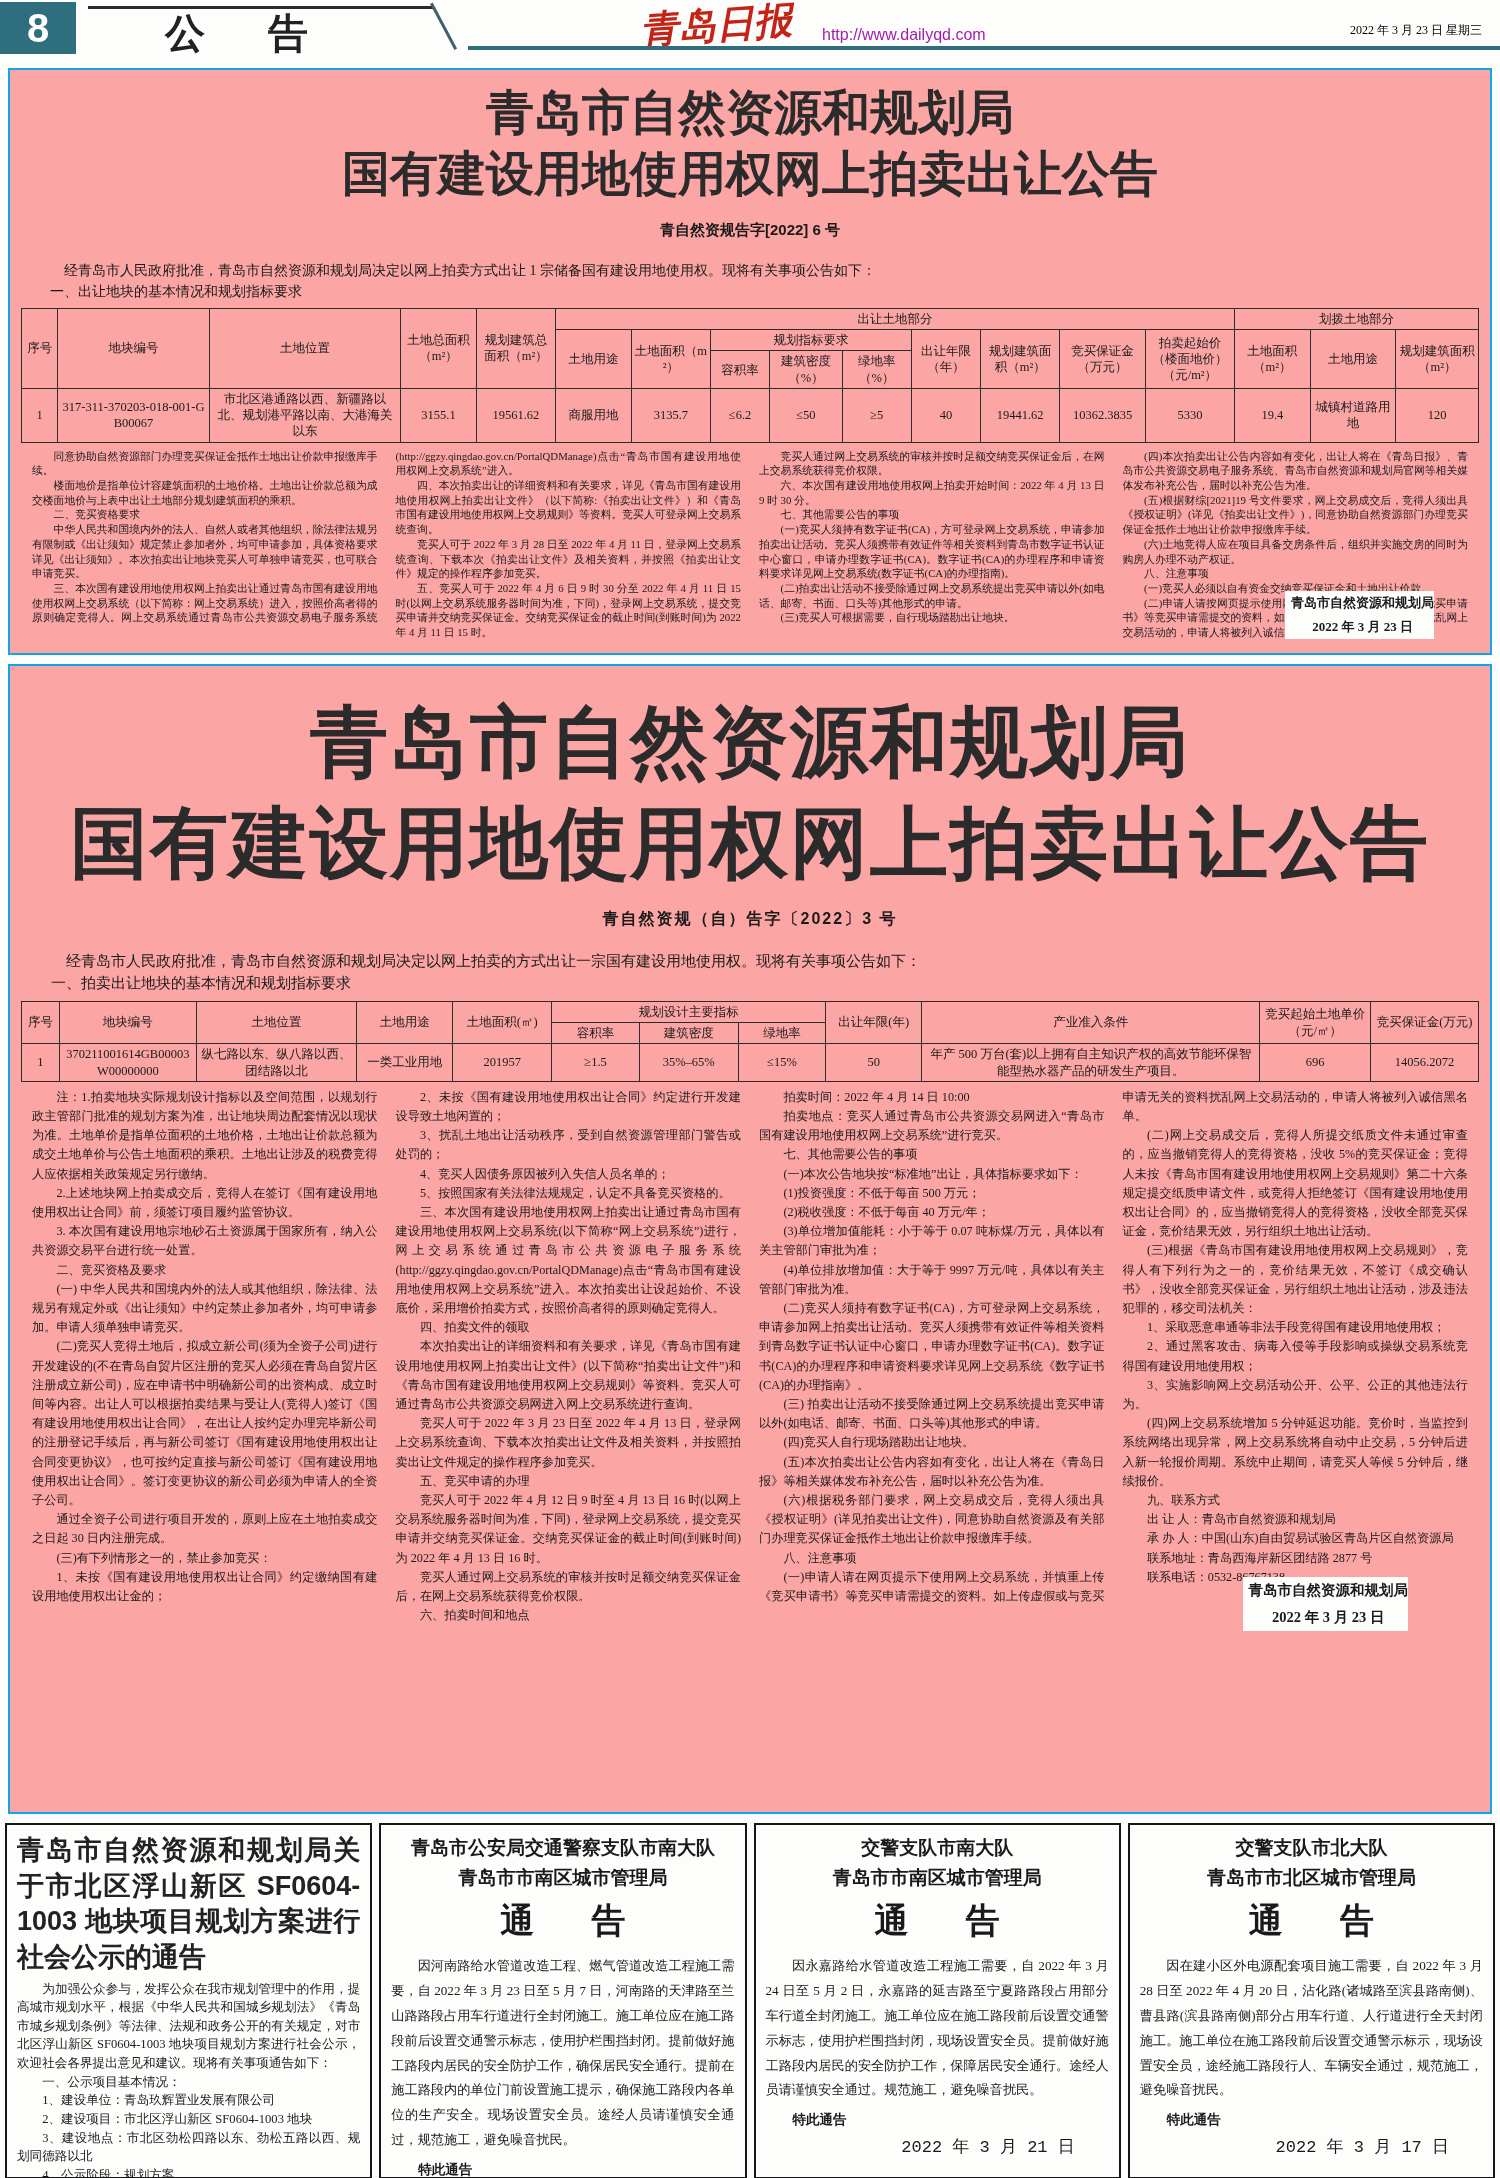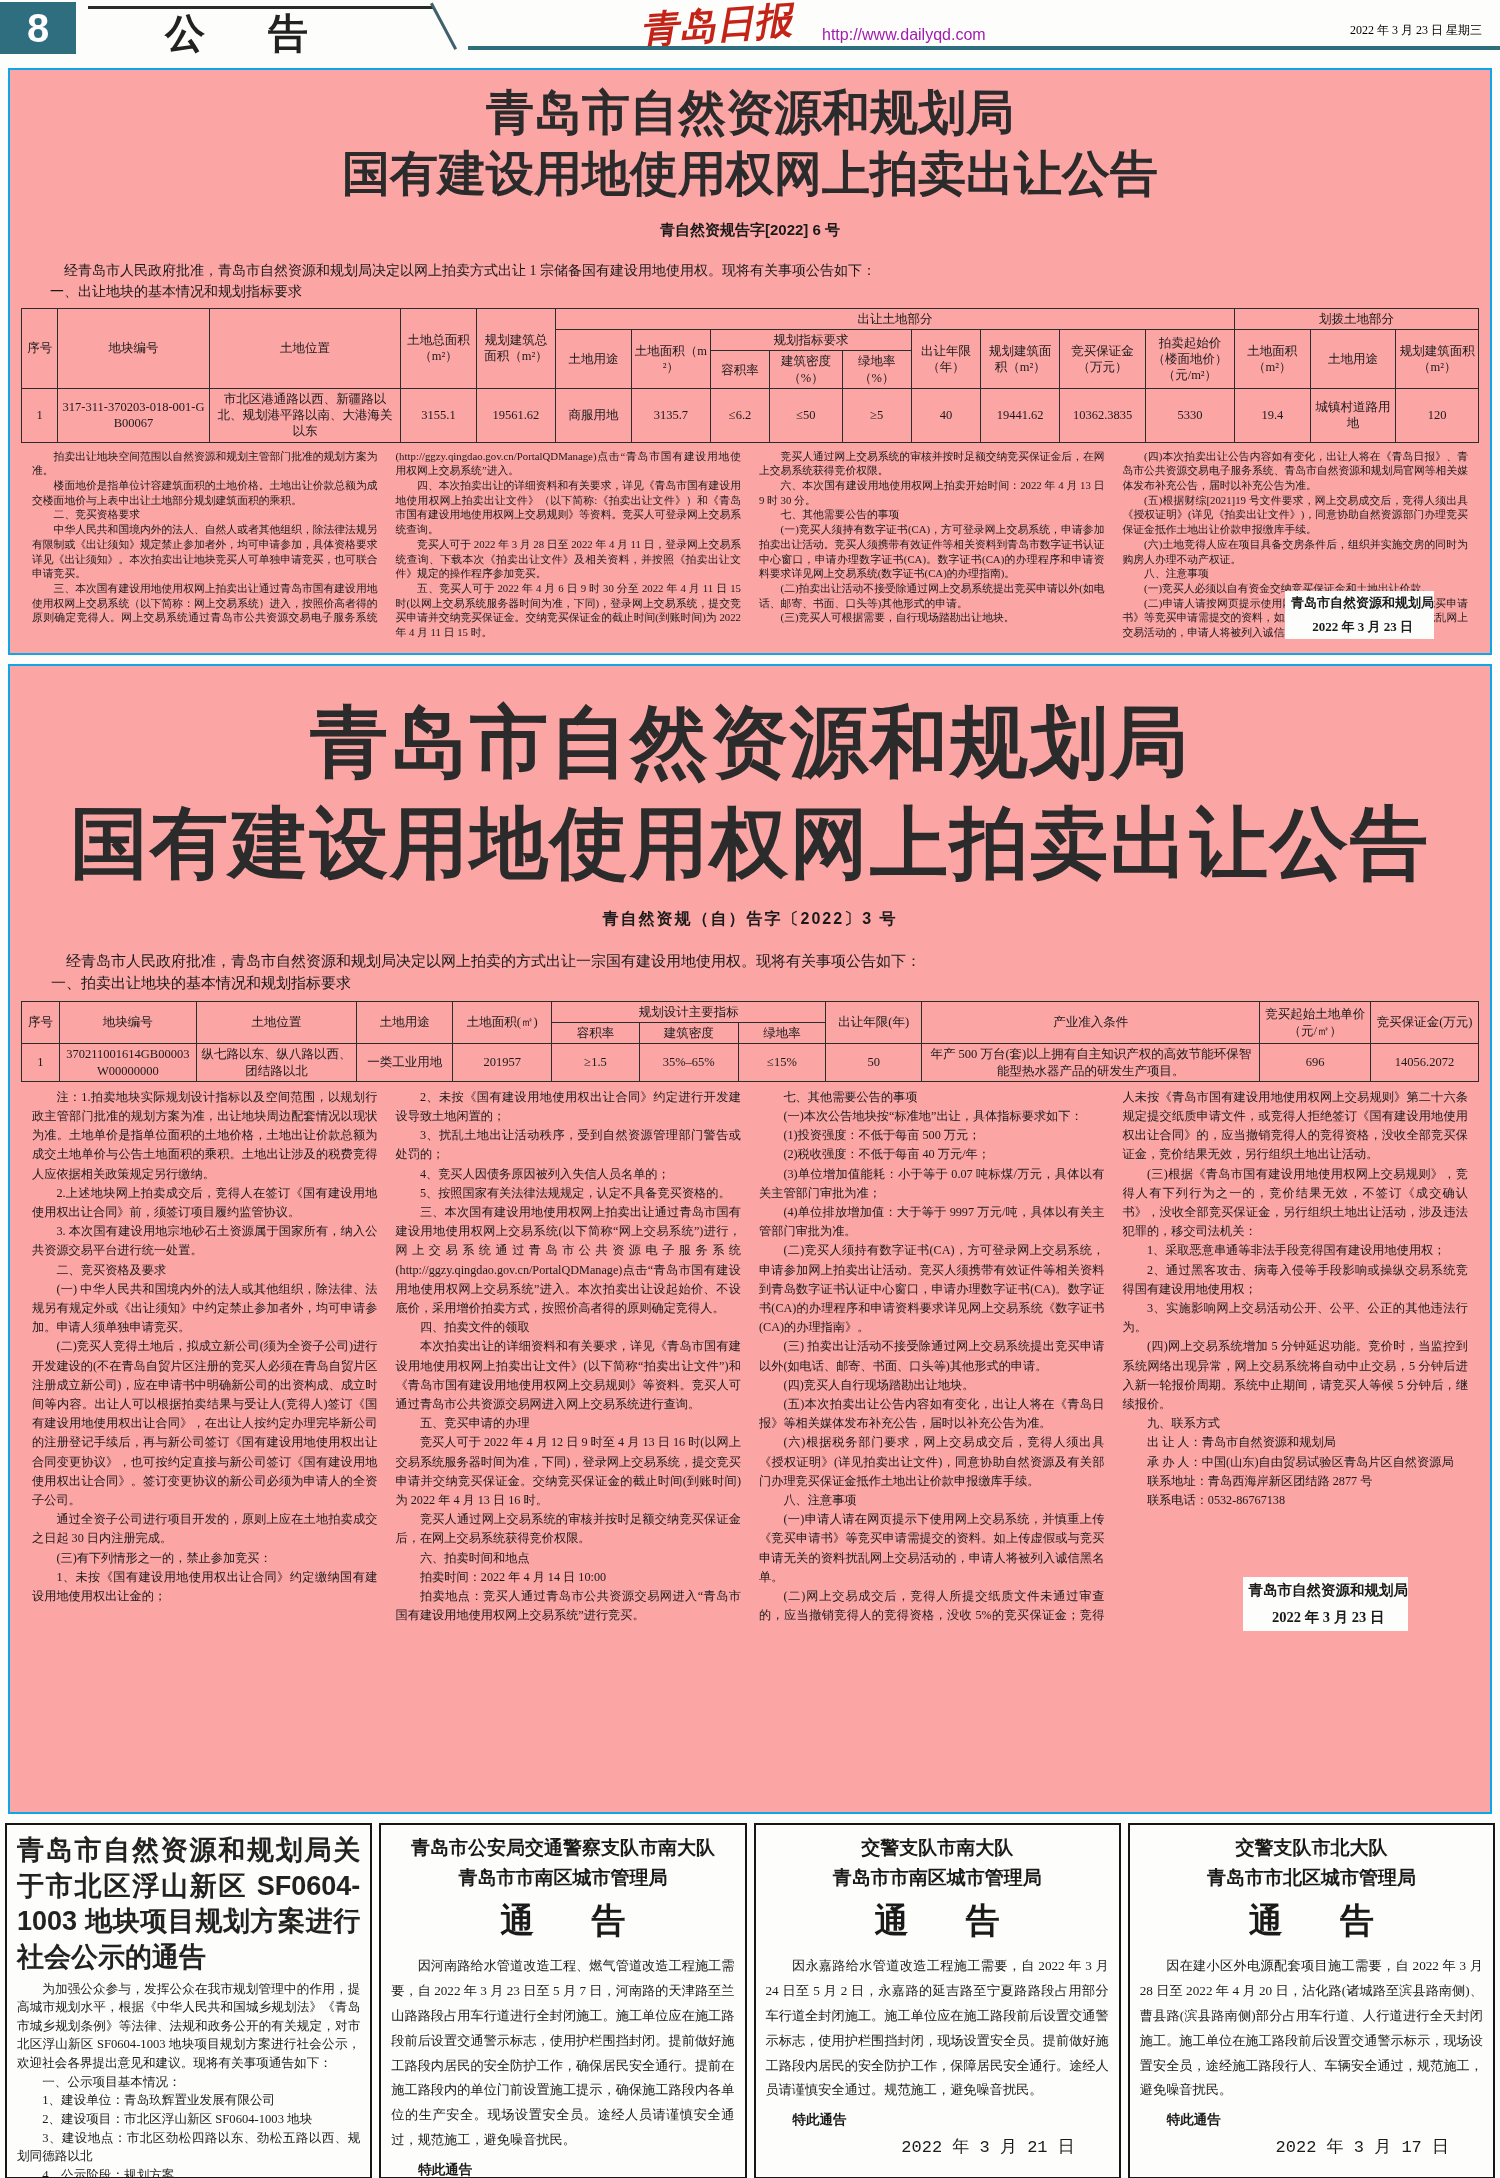--- a/index.html
+++ b/index.html
@@ -148,21 +148,21 @@
         <td>5330</td>
         <td>19.4</td>
         <td>城镇村道路用地</td>
         <td>120</td>
       </tr>
     </tbody>
       </table>
 
     <div class="colwrap">
       <div class="cols cols1">
-          <p>拍卖出让地块空间范围以自然资源和规划主管部门批准的规划方案为准。</p>
+          <p>同意协助自然资源部门办理竞买保证金抵作土地出让价款申报缴库手续。</p>
           <p>楼面地价是指单位计容建筑面积的土地价格。土地出让价款总额为成交楼面地价与上表中出让土地部分规划建筑面积的乘积。</p>
           <p>二、竞买资格要求</p>
           <p>中华人民共和国境内外的法人、自然人或者其他组织，除法律法规另有限制或《出让须知》规定禁止参加者外，均可申请参加，具体资格要求详见《出让须知》。本次拍卖出让地块竞买人可单独申请竞买，也可联合申请竞买。</p>
           <p>三、本次国有建设用地使用权网上拍卖出让通过青岛市国有建设用地使用权网上交易系统（以下简称：网上交易系统）进入，按照价高者得的原则确定竞得人。网上交易系统通过青岛市公共资源交易电子服务系统(http://ggzy.qingdao.gov.cn/PortalQDManage)点击“青岛市国有建设用地使用权网上交易系统”进入。</p>
           <p>四、本次拍卖出让的详细资料和有关要求，详见《青岛市国有建设用地使用权网上拍卖出让文件》（以下简称:《拍卖出让文件》）和《青岛市国有建设用地使用权网上交易规则》等资料。竞买人可登录网上交易系统查询。</p>
           <p>竞买人可于 2022 年 3 月 28 日至 2022 年 4 月 11 日，登录网上交易系统查询、下载本次《拍卖出让文件》及相关资料，并按照《拍卖出让文件》规定的操作程序参加竞买。</p>
           <p>五、竞买人可于 2022 年 4 月 6 日 9 时 30 分至 2022 年 4 月 11 日 15 时(以网上交易系统服务器时间为准，下同)，登录网上交易系统，提交竞买申请并交纳竞买保证金。交纳竞买保证金的截止时间(到账时间)为 2022 年 4 月 11 日 15 时。</p>
           <p>竞买人通过网上交易系统的审核并按时足额交纳竞买保证金后，在网上交易系统获得竞价权限。</p>
           <p>六、本次国有建设用地使用权网上拍卖开始时间：2022 年 4 月 13 日 9 时 30 分。</p>
           <p>七、其他需要公告的事项</p>
@@ -253,20 +253,21 @@
           <p>通过全资子公司进行项目开发的，原则上应在土地拍卖成交之日起 30 日内注册完成。</p>
           <p>(三)有下列情形之一的，禁止参加竞买：</p>
           <p>1、未按《国有建设用地使用权出让合同》约定缴纳国有建设用地使用权出让金的；</p>
           <p>2、未按《国有建设用地使用权出让合同》约定进行开发建设导致土地闲置的；</p>
           <p>3、扰乱土地出让活动秩序，受到自然资源管理部门警告或处罚的；</p>
           <p>4、竞买人因债务原因被列入失信人员名单的；</p>
           <p>5、按照国家有关法律法规规定，认定不具备竞买资格的。</p>
           <p>三、本次国有建设用地使用权网上拍卖出让通过青岛市国有建设用地使用权网上交易系统(以下简称“网上交易系统”)进行，网上交易系统通过青岛市公共资源电子服务系统(http://ggzy.qingdao.gov.cn/PortalQDManage)点击“青岛市国有建设用地使用权网上交易系统”进入。本次拍卖出让设起始价、不设底价，采用增价拍卖方式，按照价高者得的原则确定竞得人。</p>
           <p>四、拍卖文件的领取</p>
           <p>本次拍卖出让的详细资料和有关要求，详见《青岛市国有建设用地使用权网上拍卖出让文件》(以下简称“拍卖出让文件”)和《青岛市国有建设用地使用权网上交易规则》等资料。竞买人可通过青岛市公共资源交易网进入网上交易系统进行查询。</p>
+          <p>竞买人可于 2022 年 3 月 23 日至 2022 年 4 月 13 日，登录网上交易系统查询、下载本次拍卖出让文件及相关资料，并按照拍卖出让文件规定的操作程序参加竞买。</p>
           <p>五、竞买申请的办理</p>
           <p>竞买人可于 2022 年 4 月 12 日 9 时至 4 月 13 日 16 时(以网上交易系统服务器时间为准，下同)，登录网上交易系统，提交竞买申请并交纳竞买保证金。交纳竞买保证金的截止时间(到账时间)为 2022 年 4 月 13 日 16 时。</p>
           <p>竞买人通过网上交易系统的审核并按时足额交纳竞买保证金后，在网上交易系统获得竞价权限。</p>
           <p>六、拍卖时间和地点</p>
           <p>拍卖时间：2022 年 4 月 14 日 10:00</p>
           <p>拍卖地点：竞买人通过青岛市公共资源交易网进入“青岛市国有建设用地使用权网上交易系统”进行竞买。</p>
           <p>七、其他需要公告的事项</p>
           <p>(一)本次公告地块按“标准地”出让，具体指标要求如下：</p>
           <p>(1)投资强度：不低于每亩 500 万元；</p>
           <p>(2)税收强度：不低于每亩 40 万元/年；</p>

